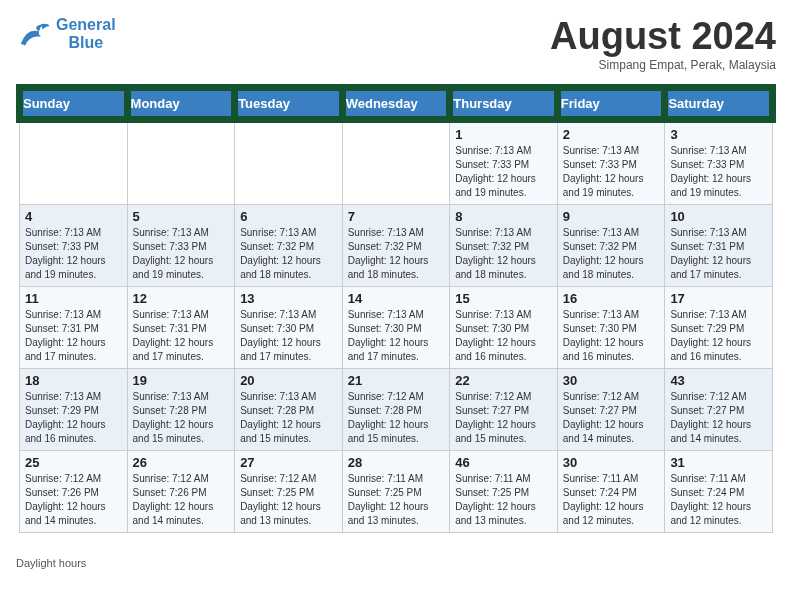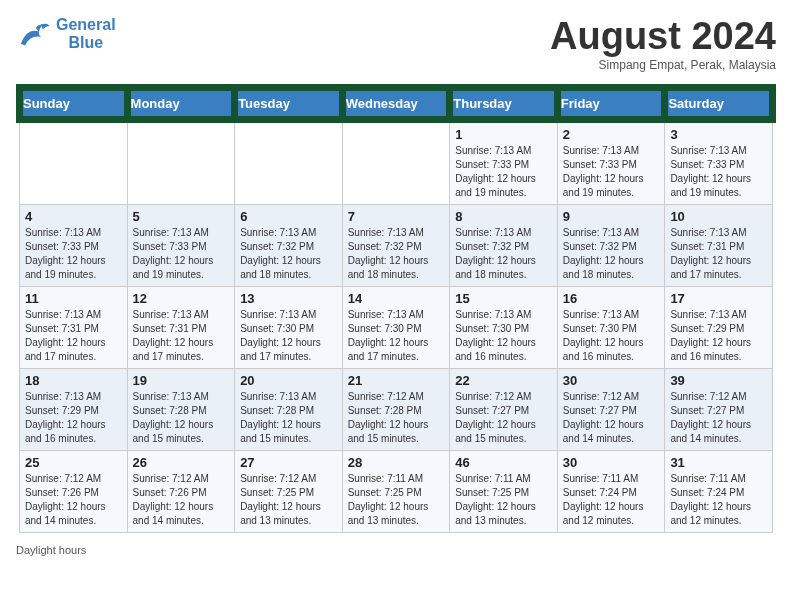--- a/index.html
+++ b/index.html
@@ -68,21 +68,21 @@
       color: #222;
       margin-bottom: 2px;
     }
     .day-info {
       font-size: 10px;
       color: #333;
       line-height: 1.4;
     }
     .empty-cell { background: #fff !important; }
     .footer {
-      margin-top: 11px;
+      margin-top: 24px;
       font-size: 11px;
       color: #555;
     }
   </style>
 </head>
 <body>
 
 <div class="header">
   <div class="logo">
     <svg class="logo-bird" viewBox="0 0 40 34" xmlns="http://www.w3.org/2000/svg">
@@ -279,21 +279,21 @@
 and 15 minutes.</div>
         </td>
         <td>
           <div class="day-num">30</div>
           <div class="day-info" style="white-space: pre-line;">Sunrise: 7:12 AM
 Sunset: 7:27 PM
 Daylight: 12 hours
 and 14 minutes.</div>
         </td>
         <td>
-          <div class="day-num">39</div>
+          <div class="day-num">43</div>
           <div class="day-info" style="white-space: pre-line;">Sunrise: 7:12 AM
 Sunset: 7:27 PM
 Daylight: 12 hours
 and 14 minutes.</div>
         </td>
       </tr>
       <tr>
         <td>
           <div class="day-num">25</div>
           <div class="day-info" style="white-space: pre-line;">Sunrise: 7:12 AM

